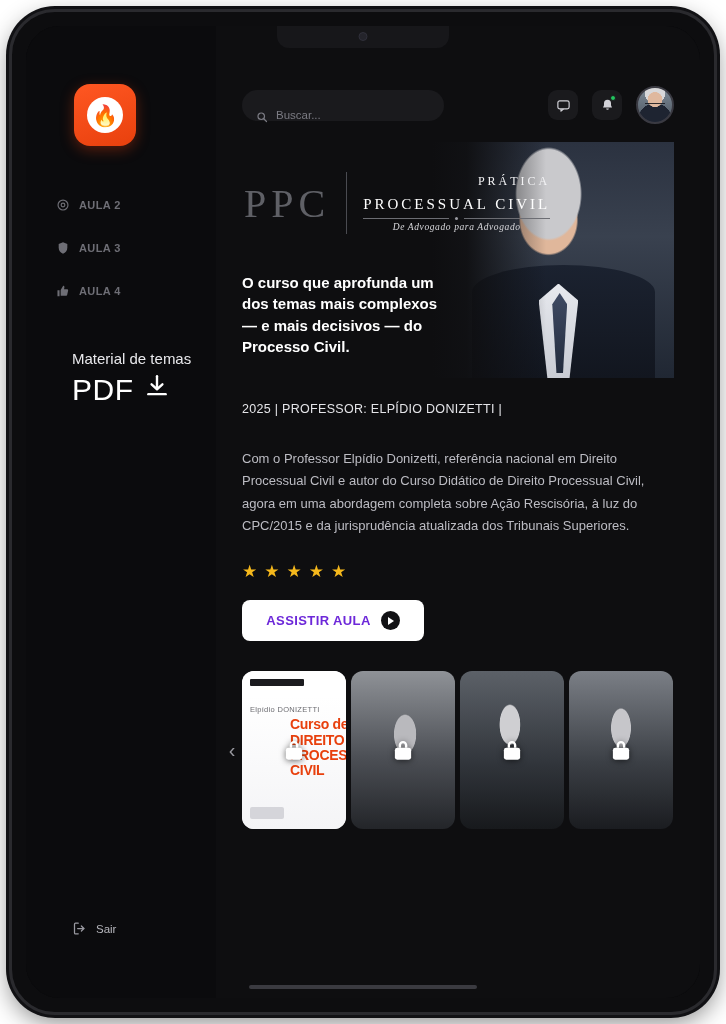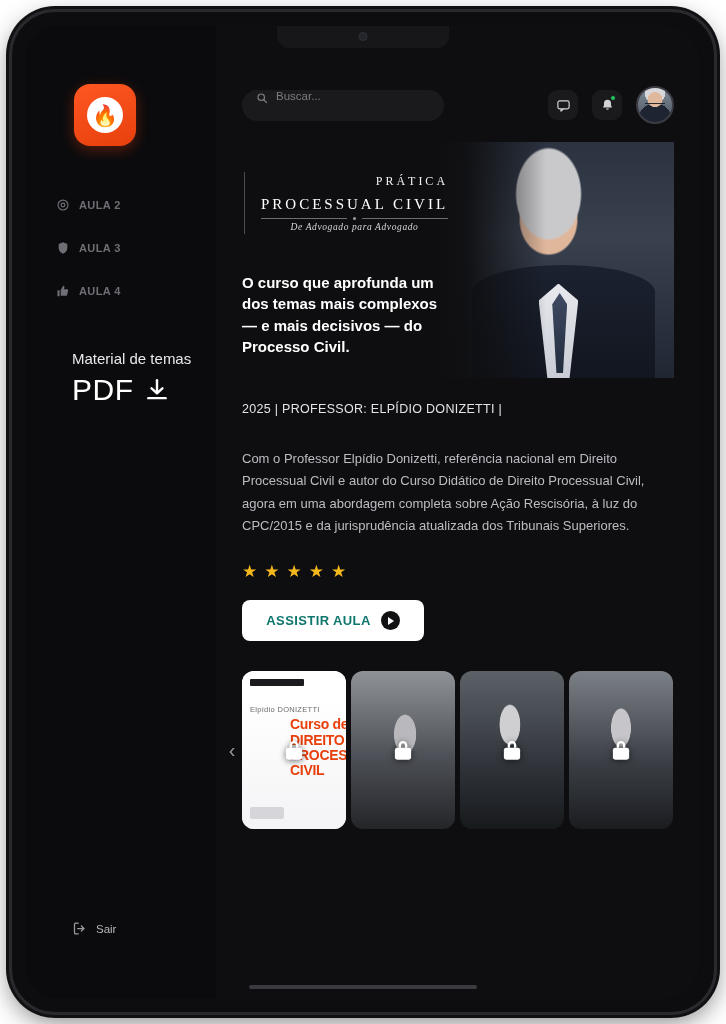--- a/index.html
+++ b/index.html
@@ -118,21 +118,21 @@
   .support {
     margin-top: 42px;
     padding-left: 46px;
   }
   .support-title {
     font-size: 15px;
     color: #e9e9ec;
     font-weight: 500;
     margin-bottom: 6px;
   }
-  .pdf-row { display: flex; align-items: center; gap: 10px; }
+  .pdf-row { display: flex; gap: 10px; }
   .pdf-text {
     font-size: 30px;
     color: #ffffff;
     letter-spacing: .5px;
     font-weight: 400;
   }
   .dl-ico { width: 26px; height: 26px; color: #ffffff; }
 
   .logout {
     position: absolute;
@@ -158,21 +158,21 @@
     gap: 14px;
     padding: 16px 26px 0 26px;
   }
   .search {
     flex: 1;
     max-width: 276px;
     height: 31px;
     border-radius: 16px;
     background: #1a1a1d;
     display: flex;
-    align-items: flex-start;
+    align-items: flex-end;
     gap: 8px;
     padding: 0 14px;
   }
   .search-ico { width: 12px; height: 12px; color: #7b7b83; flex: 0 0 12px; }
   .search input {
     flex: 1;
     background: transparent;
     border: 0;
     outline: none;
     color: #cfcfd5;
@@ -346,21 +346,21 @@
     font-size: 17px;
     color: #f5b81c;
   }
 
   .watch-btn {
     margin-top: 18px;
     height: 41px;
     width: 182px;
     border-radius: 8px;
     background: #ffffff;
-    color: #0f766e;
+    color: #6d28d9;
     border: 0;
     display: flex;
     align-items: center;
     justify-content: center;
     gap: 10px;
     font-size: 13px;
     font-weight: bold;
     letter-spacing: .4px;
     cursor: pointer;
     font-family: "Liberation Sans", sans-serif;
@@ -579,20 +579,21 @@
         <div class="content">
 
           <section class="hero">
             <div class="hero-photo">
               <span class="suit"></span>
               <span class="shirt"></span>
               <span class="tie"></span>
             </div>
 
             <div class="ppc-block">
+              <div class="ppc-letters">PPC</div>
               <div class="ppc-div"></div>
               <div class="ppc-right">
                 <div class="ppc-l1">PRÁTICA</div>
                 <div class="ppc-l2">PROCESSUAL CIVIL</div>
                 <div class="ppc-rule">
                   <span class="ln"></span>
                     <span class="dot"></span>
                     <span class="ln"></span>
                 </div>
                 <div class="ppc-l3">De Advogado para Advogado</div>

